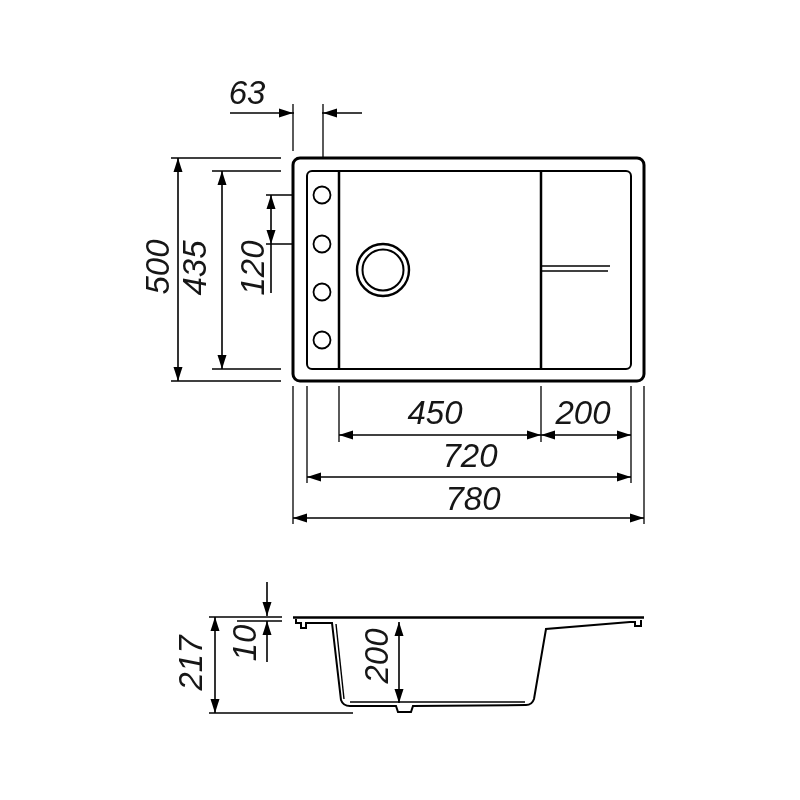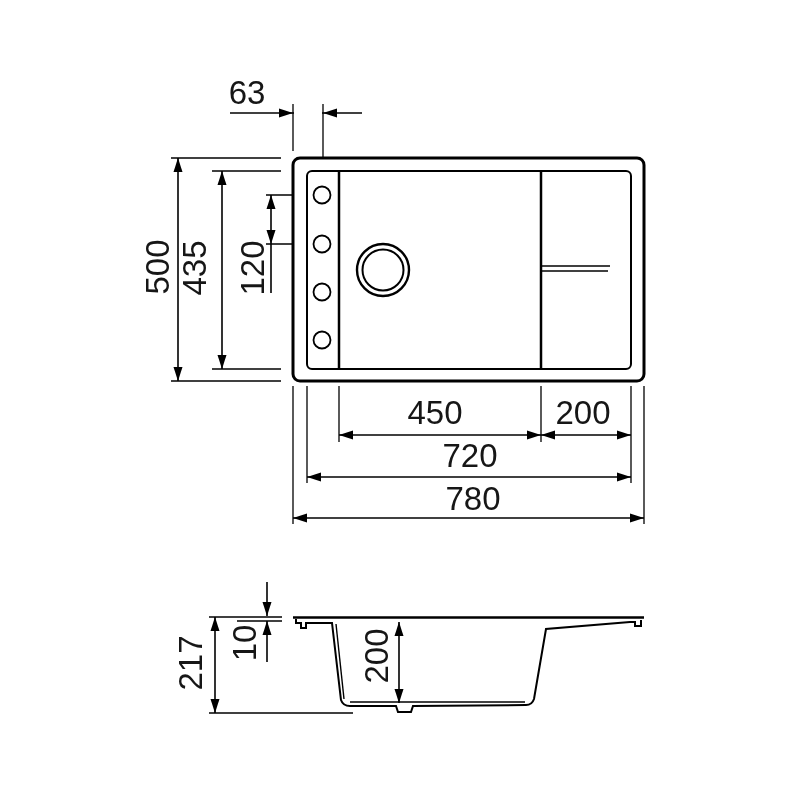--- a/index.html
+++ b/index.html
@@ -1,21 +1,21 @@
 <!DOCTYPE html>
 <html style="--line: #000000; --text: #161616; --bg: #ffffff;"><head>
 <meta charset="utf-8">
 <style>
   :root{
     --line:#000000;
     --text:#161616;
     --bg:#ffffff;
   }
   html,body{margin:0;padding:0;background:var(--bg);}
-  .stage{width:680px;height:800px;position:relative;background:var(--bg);overflow:hidden;}
+  .stage{width:680px;height:800px;position:relative;background:var(--bg);overflow:hidden;font-style:italic;}
   svg{display:block;}
   .shape{stroke:var(--line);fill:none;}
   .shape-fill{stroke:var(--line);fill:var(--bg);}
   .dim{stroke:var(--line);stroke-width:1.6;fill:none;}
   .ext{stroke:var(--line);stroke-width:1.3;fill:none;}
   .ah{fill:var(--line);stroke:none;}
   .label{
     font-family:"Liberation Sans","DejaVu Sans",sans-serif;
     font-size:33px;
     fill:var(--text);

